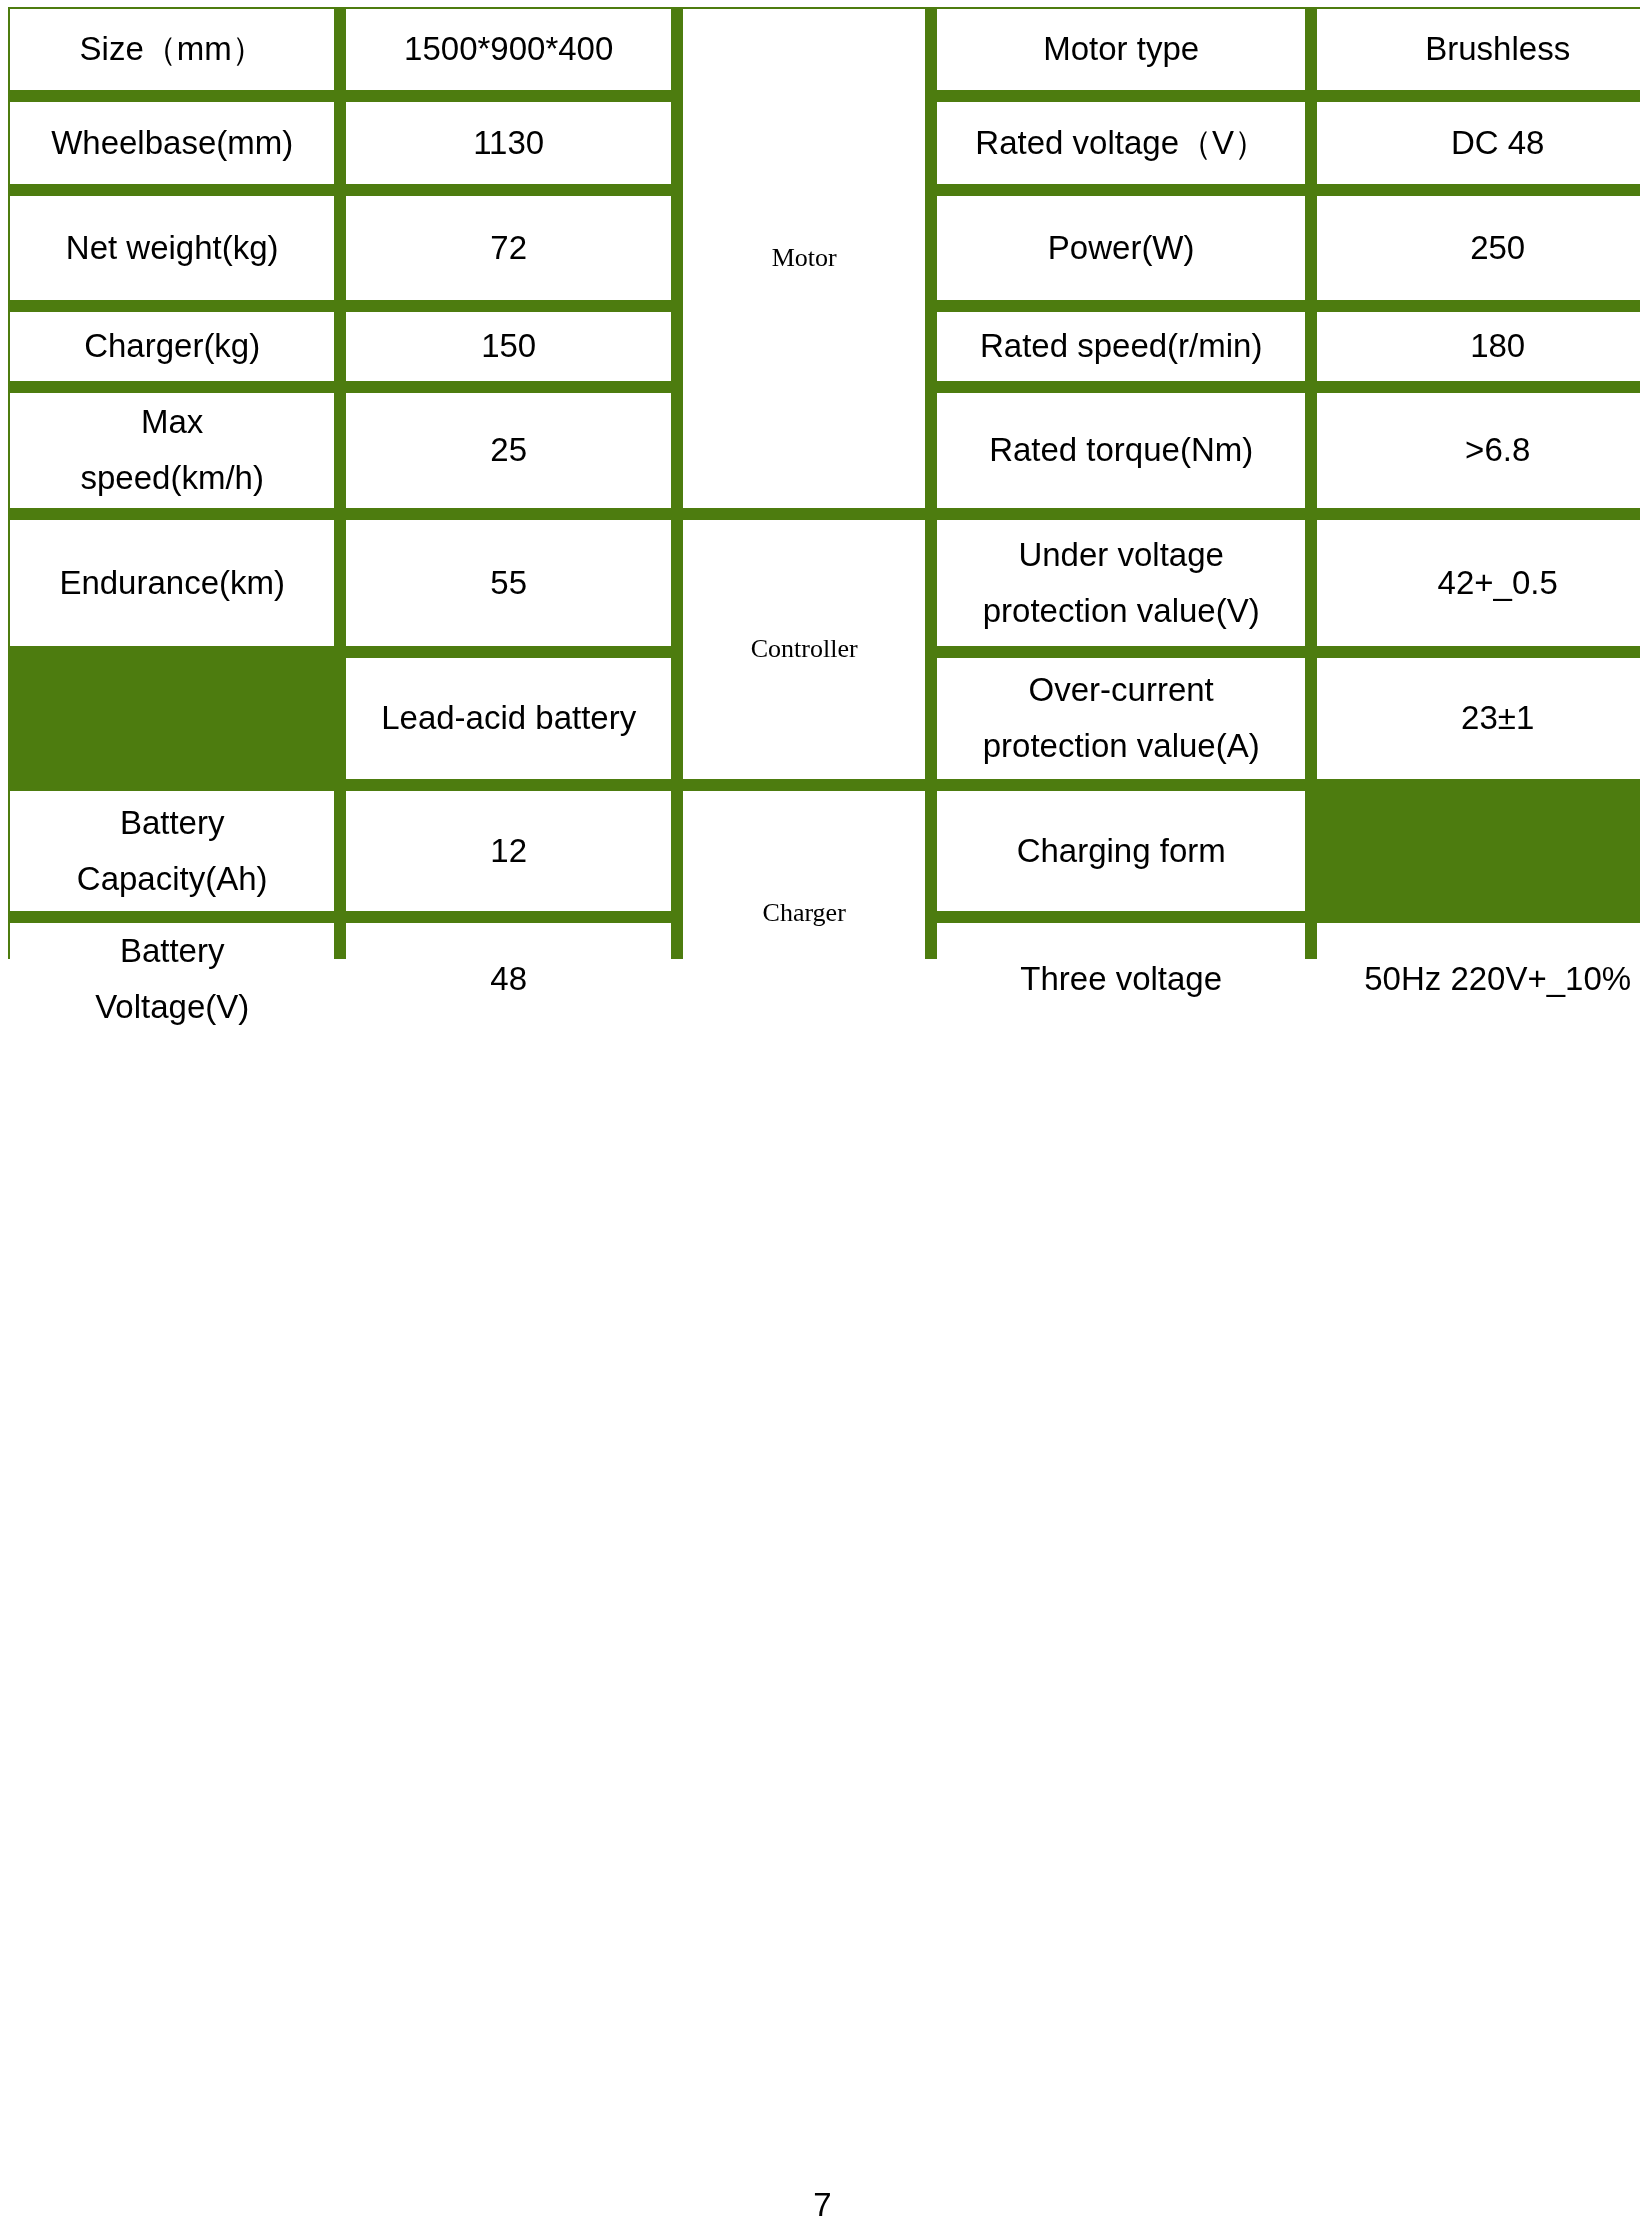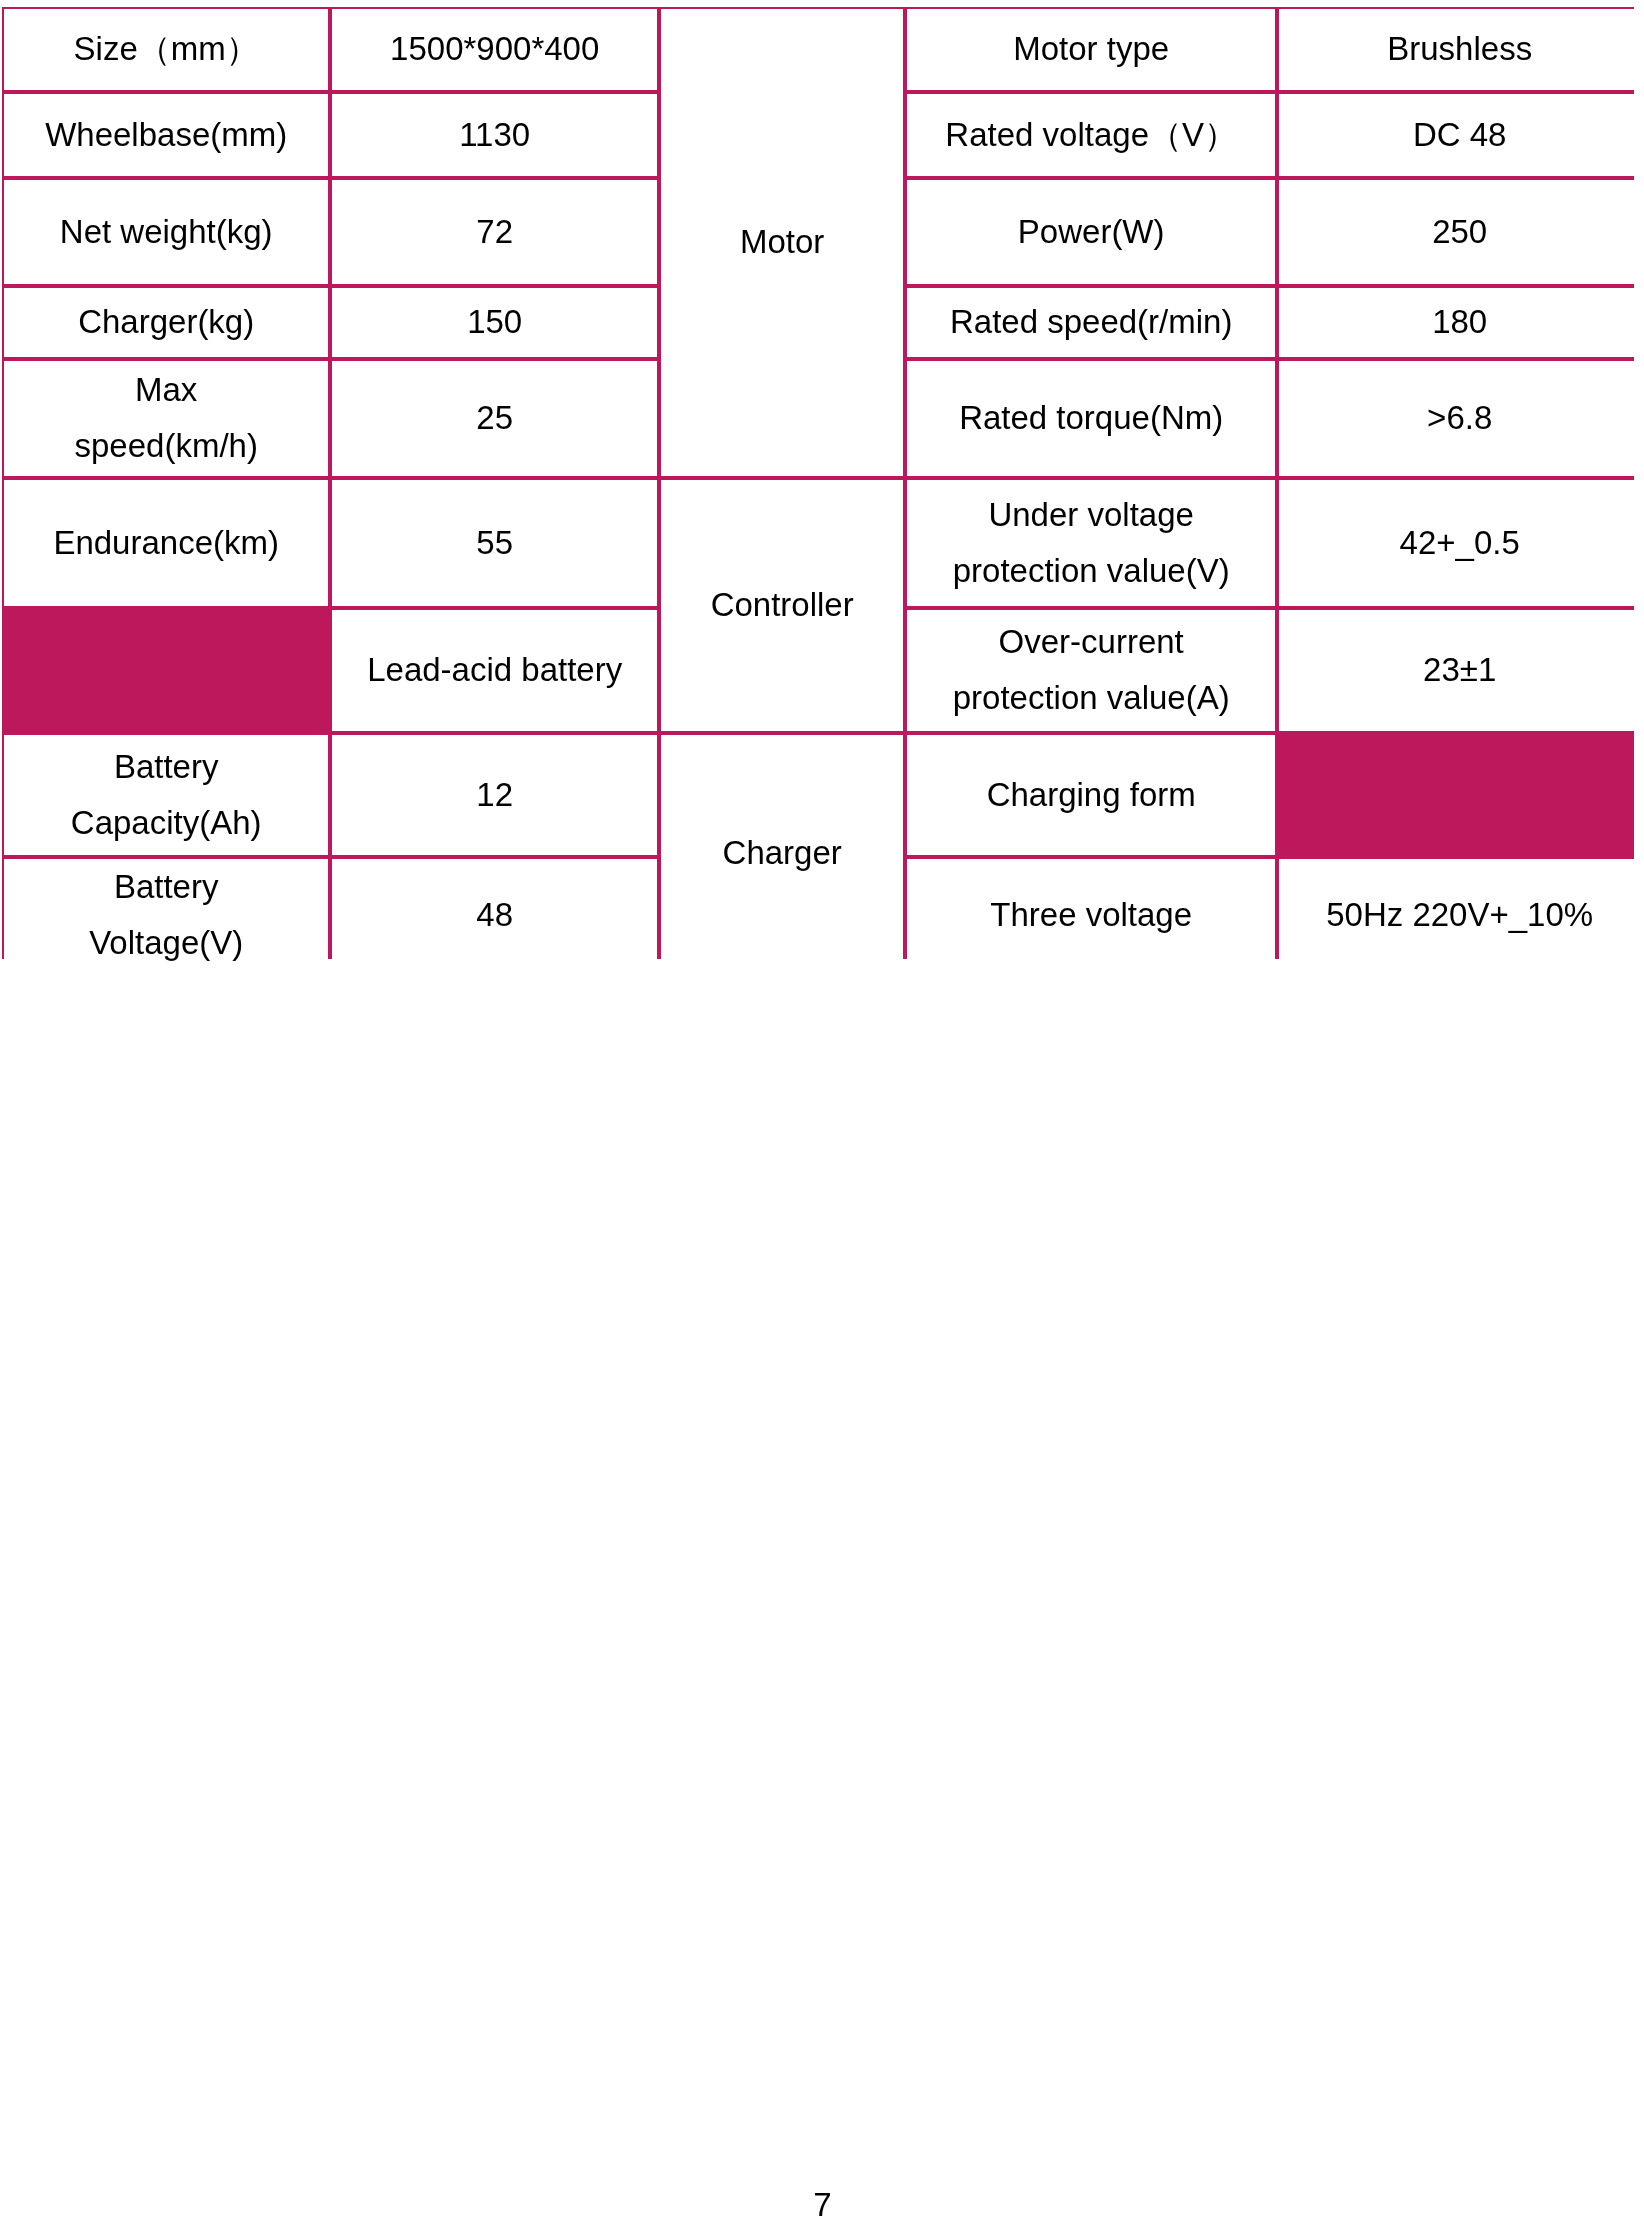--- a/index.html
+++ b/index.html
@@ -9,45 +9,46 @@
   body {
     position: relative;
     width: 1645px;
     height: 2227px;
     font-family: "Liberation Sans", "DejaVu Sans", sans-serif;
     color: #000000;
   }
   
   .spec-table {
     position: absolute;
-    left: 2px;
+    left: 8px;
     top: 6.5px;
     width: 1632px;
     height: 952px;
-    background: #be185d;
+    background: #4d7c0f;
     display: grid;
     grid-template-columns: 324px 325px 242px 368px 361px;
     grid-template-rows: 81px 82px 104px 69px 115px 126px 121px 120px 113px;
-    gap: 4px;
+    gap: 12px;
     padding: 2.2px;
   }
   .cell {
     background: #ffffff;
     display: flex;
     align-items: center;
     justify-content: center;
     text-align: center;
     font-size: 33px;
     line-height: 1.7;
     white-space: pre-line;
     padding: 0 5.8px;
     overflow: hidden;
   }
   .group-cell {
-    font-size: 33px;
+    font-size: 26px;
+    font-family: Liberation Serif, serif;
   }
   .page-number {
     position: absolute;
     top: 2188px;
     left: 0;
     width: 100%;
     text-align: center;
     font-size: 33px;
     line-height: 1;
   }

